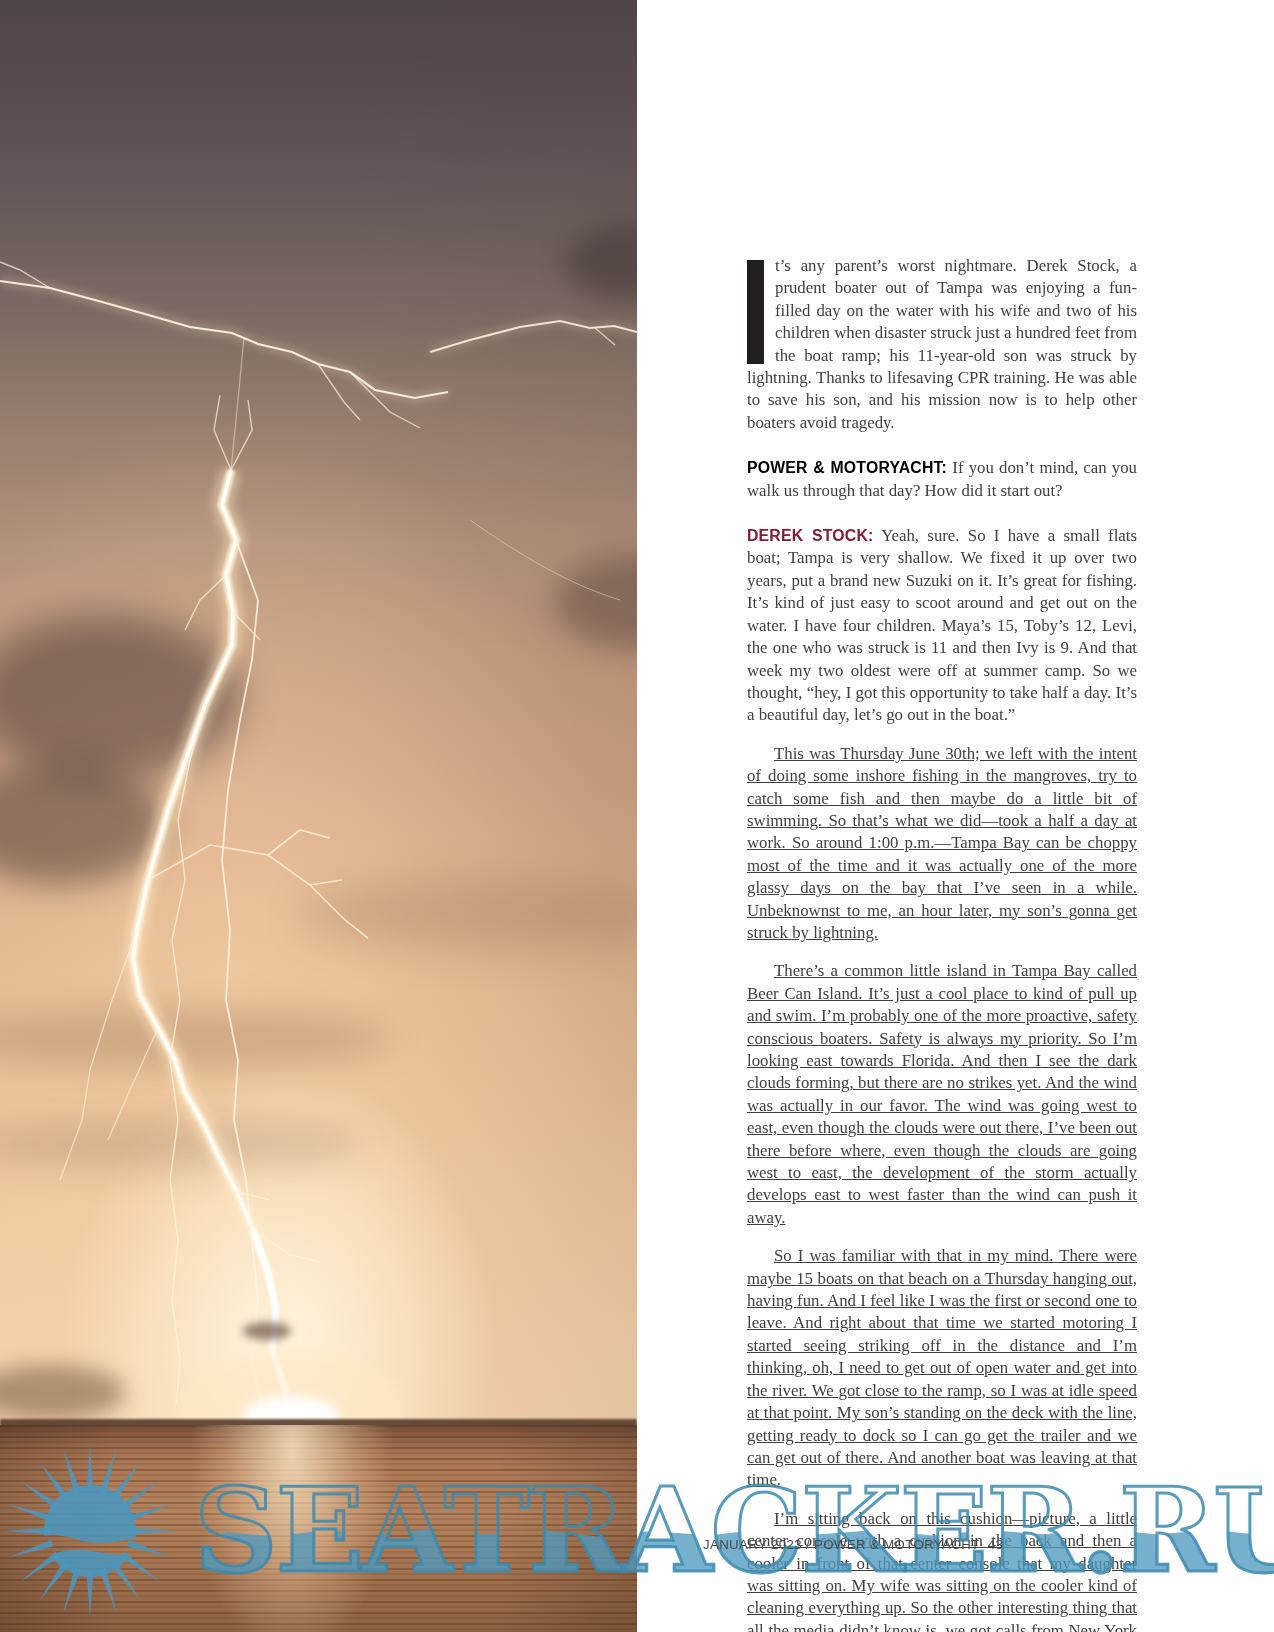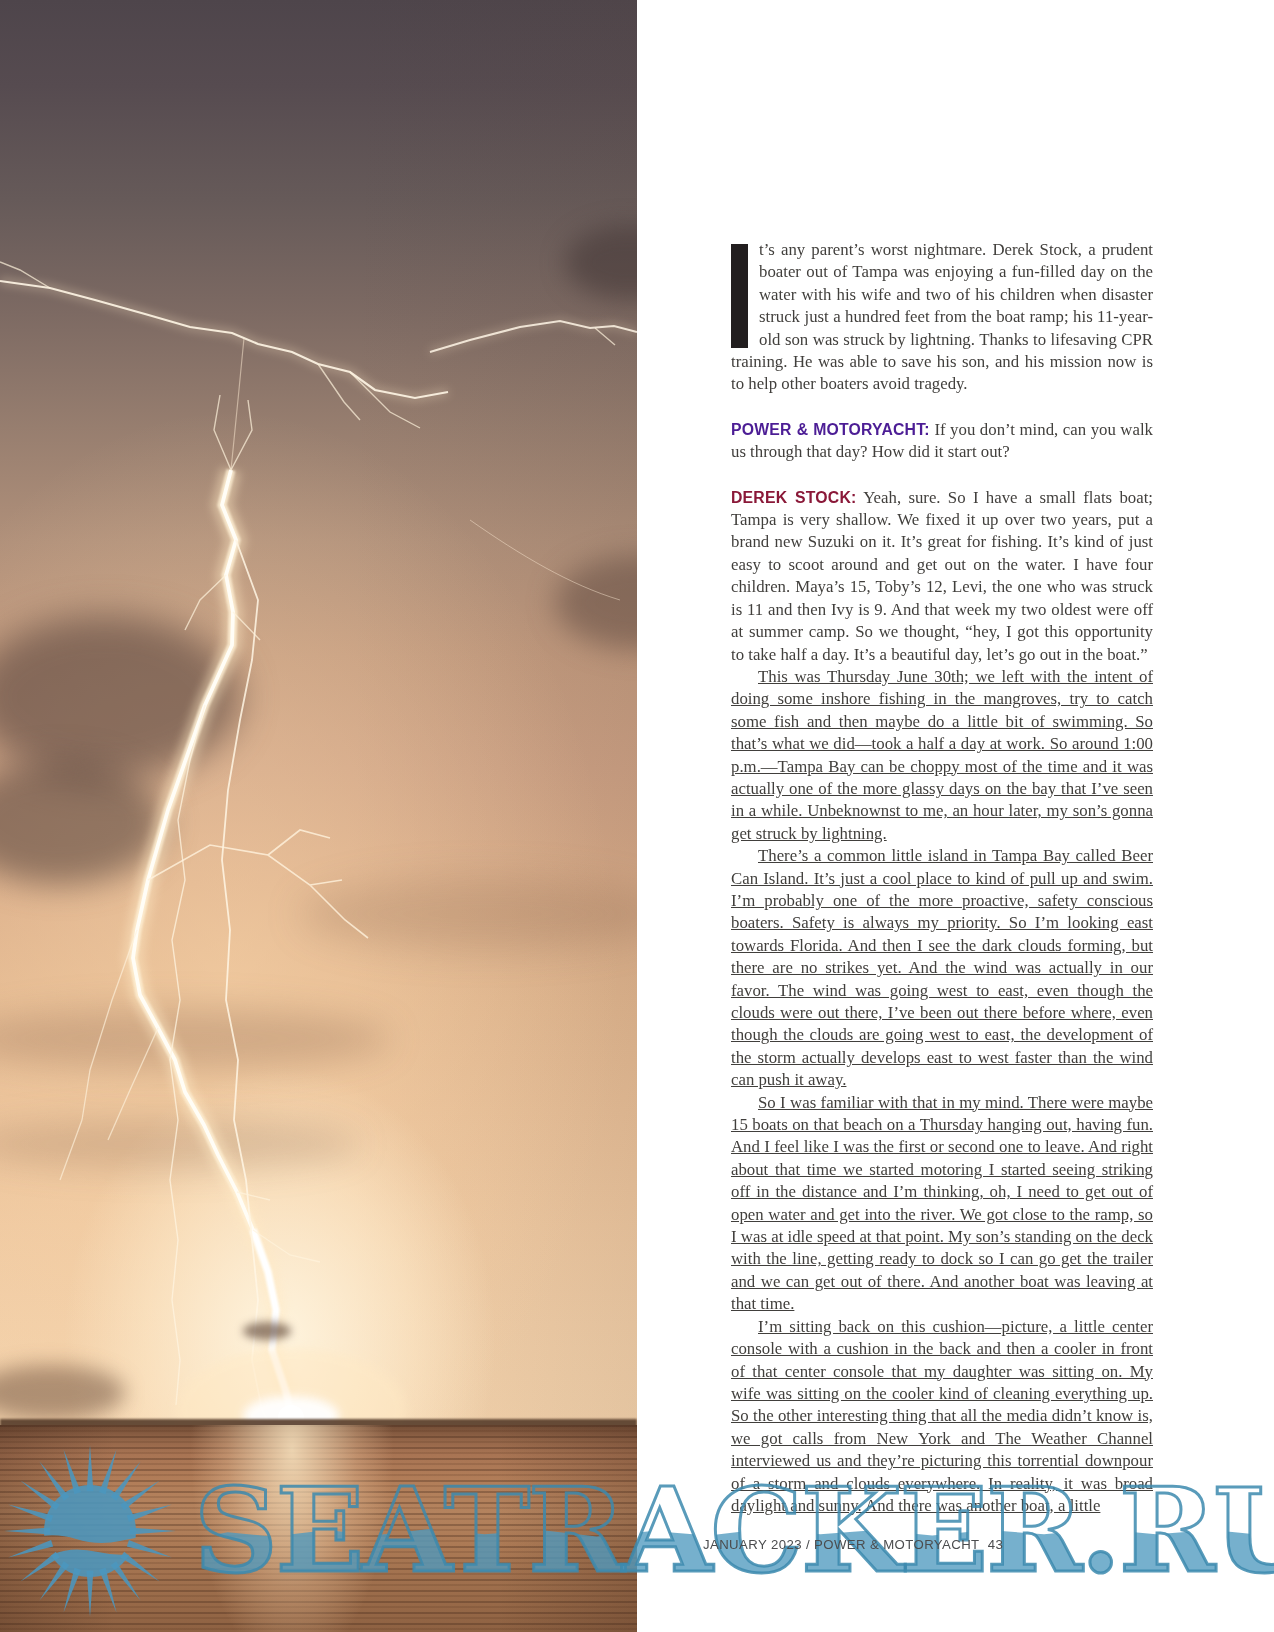--- a/index.html
+++ b/index.html
@@ -35,21 +35,21 @@
       radial-gradient(ellipse 130px 280px at 292px 25px, rgba(255,236,200,.8), rgba(240,200,160,.32) 50%, rgba(240,200,160,0) 78%),
       linear-gradient(90deg, rgba(58,33,22,.28), rgba(58,33,22,0) 18%, rgba(58,33,22,0) 78%, rgba(58,33,22,.22)),
       repeating-linear-gradient(180deg, rgba(58,33,20,.30) 0 2px, rgba(0,0,0,0) 2px 5px, rgba(84,50,30,.18) 5px 7px, rgba(0,0,0,0) 7px 11px),
       linear-gradient(180deg,#714c35 0%,#8f6246 6%,#a87453 14%,#b27e59 28%,#b4835e 42%,#ac7a55 58%,#a1714e 74%,#966847 88%,#8d6142 100%);
   }
   
   .article{
     position:absolute;left:703px;top:239px;width:450px;
     color:#413f3c;font-size:16.8px;line-height:22.4px;text-align:justify;
   }
-  .article p{margin:0;padding-left:28px;}
+  .article p{margin:16px;padding-left:28px;}
   .dropcap{float:left;width:17px;height:104px;background:#221e1f;margin:5px 11px 0 0;}
   .qa{margin-top:23px !important;}
   .speaker{font-family:"Liberation Sans",sans-serif;font-weight:700;font-size:15.8px;letter-spacing:.2px;}
   .indent{text-indent:27px;text-decoration:underline;}
   
   .folio{
     position:absolute;left:703px;top:1537px;width:447px;text-align:left;
     font-family:"Liberation Sans",sans-serif;font-size:13.2px;color:#4b4c4e;
     letter-spacing:.4px;z-index:6;
   }
@@ -127,21 +127,21 @@
     </svg>
 
     <div class="cloud cloud6"></div>
     <div class="horizon"></div>
     <div class="water"></div>
   </div>
 
   <div class="article">
     <p><span class="dropcap"></span><span>t’s any parent’s worst nightmare. Derek Stock, a prudent boater out of Tampa was enjoying a fun-filled day on the water with his wife and two of his children when disaster struck just a hundred feet from the boat ramp; his 11-year-old son was struck by lightning. Thanks to lifesaving CPR training. He was able to save his son, and his mission now is to help other boaters avoid tragedy.</span></p>
 
-    <p class="qa"><span class="speaker" style="color: #4c1d95;">POWER &amp; MOTORYACHT:</span> <span>If you don’t mind, can you walk us through that day? How did it start out?</span></p>
+    <p class="qa"><span class="speaker" style="color: #000000;">POWER &amp; MOTORYACHT:</span> <span>If you don’t mind, can you walk us through that day? How did it start out?</span></p>
 
     <p class="qa"><span class="speaker" style="color: rgb(138, 24, 56);">DEREK STOCK:</span> <span>Yeah, sure. So I have a small flats boat; Tampa is very shallow. We fixed it up over two years, put a brand new Suzuki on it. It’s great for fishing. It’s kind of just easy to scoot around and get out on the water. I have four children. Maya’s 15, Toby’s 12, Levi, the one who was struck is 11 and then Ivy is 9. And that week my two oldest were off at summer camp. So we thought, “hey, I got this opportunity to take half a day. It’s a beautiful day, let’s go out in the boat.”</span></p>
 
     <p class="indent">This was Thursday June 30th; we left with the intent of doing some inshore fishing in the mangroves, try to catch some fish and then maybe do a little bit of swimming. So that’s what we did—took a half a day at work. So around 1:00 p.m.—Tampa Bay can be choppy most of the time and it was actually one of the more glassy days on the bay that I’ve seen in a while. Unbeknownst to me, an hour later, my son’s gonna get struck by lightning.</p>
     <p class="indent">There’s a common little island in Tampa Bay called Beer Can Island. It’s just a cool place to kind of pull up and swim. I’m probably one of the more proactive, safety conscious boaters. Safety is always my priority. So I’m looking east towards Florida. And then I see the dark clouds forming, but there are no strikes yet. And the wind was actually in our favor. The wind was going west to east, even though the clouds were out there, I’ve been out there before where, even though the clouds are going west to east, the development of the storm actually develops east to west faster than the wind can push it away.</p>
     <p class="indent">So I was familiar with that in my mind. There were maybe 15 boats on that beach on a Thursday hanging out, having fun. And I feel like I was the first or second one to leave. And right about that time we started motoring I started seeing striking off in the distance and I’m thinking, oh, I need to get out of open water and get into the river. We got close to the ramp, so I was at idle speed at that point. My son’s standing on the deck with the line, getting ready to dock so I can go get the trailer and we can get out of there. And another boat was leaving at that time.</p>
     <p class="indent">I’m sitting back on this cushion—picture, a little center console with a cushion in the back and then a cooler in front of that center console that my daughter was sitting on. My wife was sitting on the cooler kind of cleaning everything up. So the other interesting thing that all the media didn’t know is, we got calls from New York and The Weather Channel interviewed us and they’re picturing this torrential downpour of a storm and clouds everywhere. In reality, it was broad daylight and sunny. And there was another boat, a little</p>
   </div>
 
   <div class="folio"><span>JANUARY 2023 / POWER &amp; MOTORYACHT</span>&nbsp;&nbsp;<span>43</span></div>

